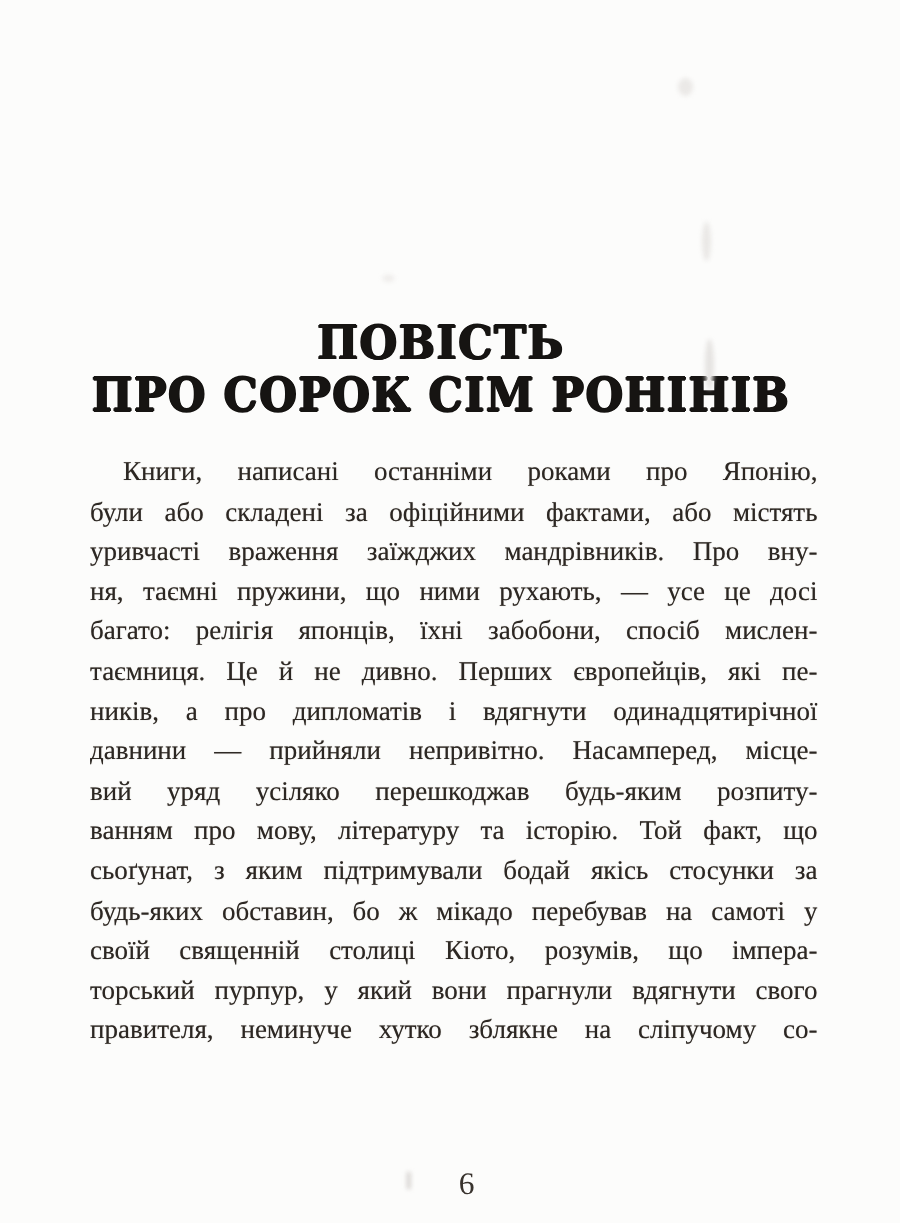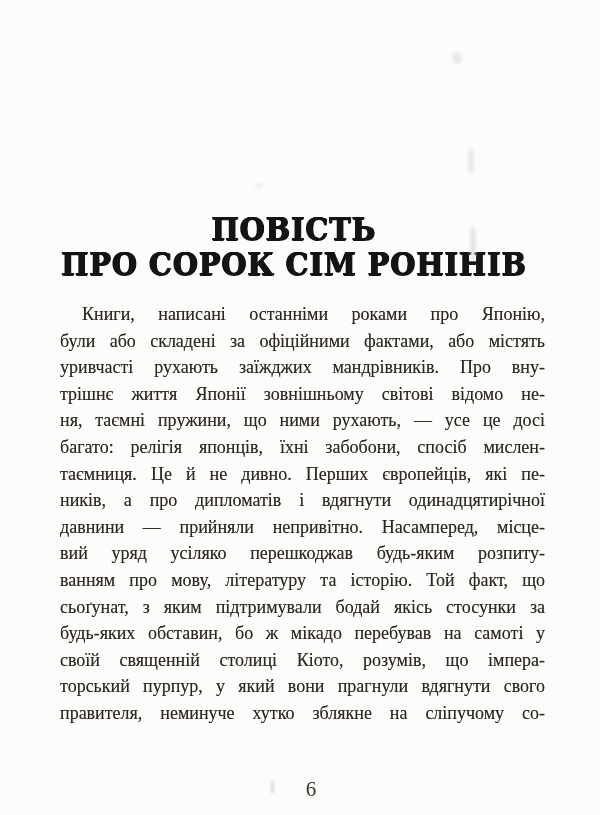--- a/index.html
+++ b/index.html
@@ -73,22 +73,21 @@
 <div class="page">
 
   <div class="title-block">
     <div class="title-line">ПОВІСТЬ</div>
     <div class="title-line">ПРО СОРОК СІМ РОНІНІВ</div>
   </div>
 
   <div class="body-text">
       <div class="line first">Книги, написані останніми роками про Японію,</div>
       <div class="line">були або складені за офіційними фактами, або містять</div>
-      <div class="line">уривчасті рухають заїжджих мандрівників. Про вну-</div>
-      <div class="line">трішнє життя Японії зовнішньому світові відомо не-</div>
+      <div class="line">уривчасті враження заїжджих мандрівників. Про вну-</div>
       <div class="line">ня, таємні пружини, що ними рухають, — усе це досі</div>
       <div class="line">багато: релігія японців, їхні забобони, спосіб мислен-</div>
       <div class="line">таємниця. Це й не дивно. Перших європейців, які пе-</div>
       <div class="line">ників, а про дипломатів і вдягнути одинадцятирічної</div>
       <div class="line">давнини — прийняли непривітно. Насамперед, місце-</div>
       <div class="line">вий уряд усіляко перешкоджав будь-яким розпиту-</div>
       <div class="line">ванням про мову, літературу та історію. Той факт, що</div>
       <div class="line">сьоґунат, з яким підтримували бодай якісь стосунки за</div>
       <div class="line">будь-яких обставин, бо ж мікадо перебував на самоті у</div>
       <div class="line">своїй священній столиці Кіото, розумів, що імпера-</div>

